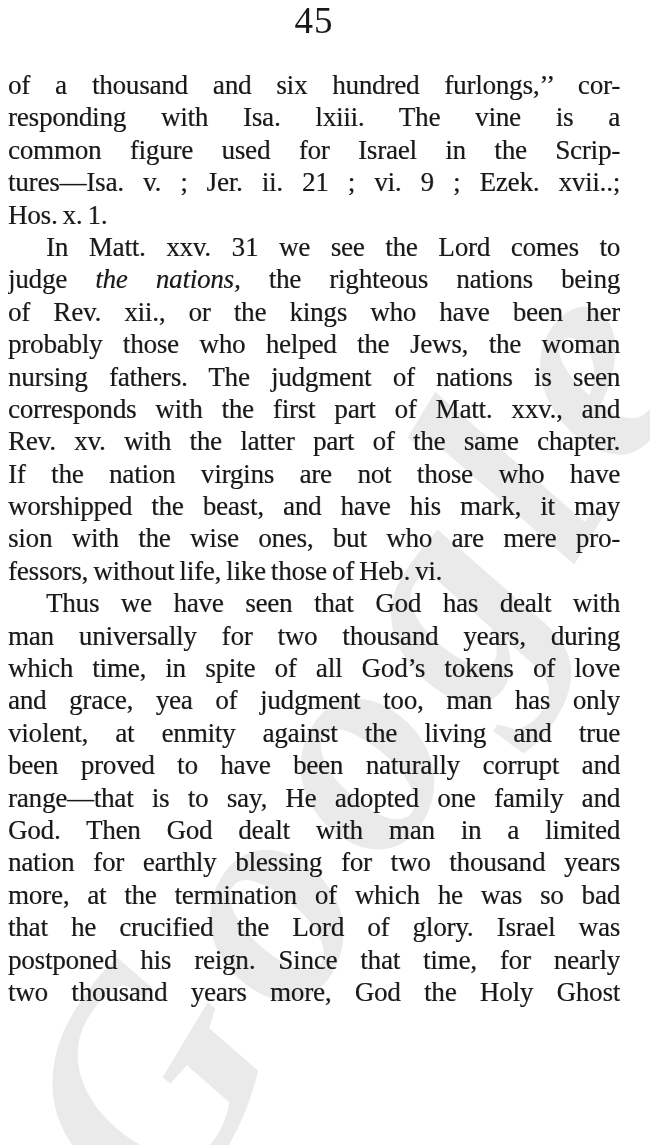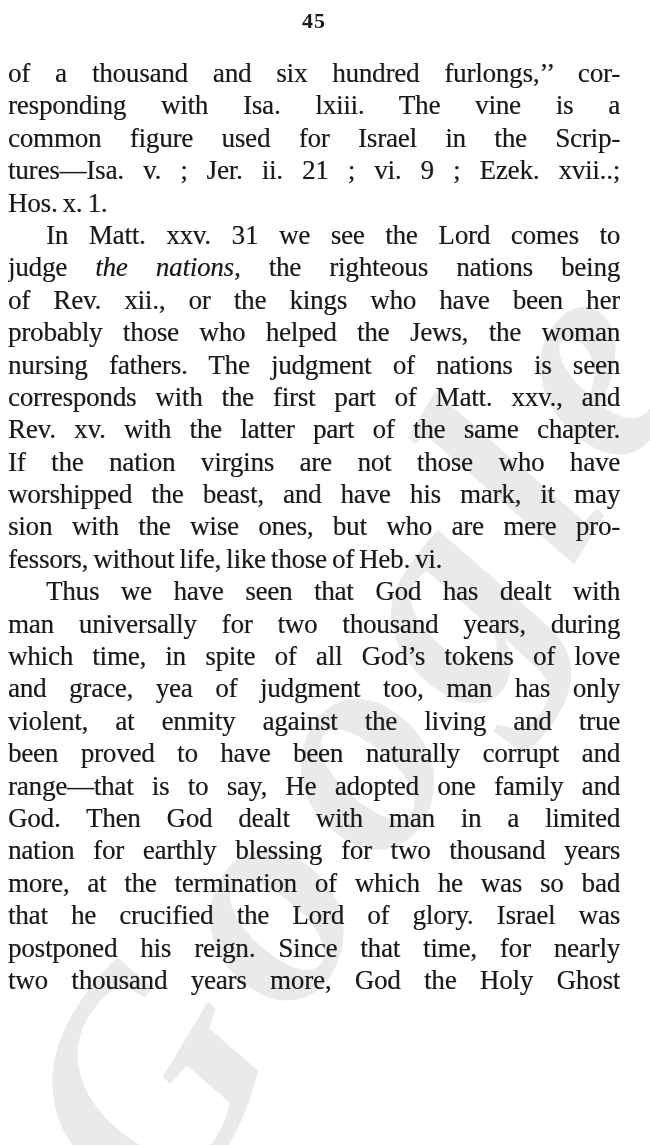--- a/index.html
+++ b/index.html
@@ -32,27 +32,27 @@
     user-select: none;
     pointer-events: none;
   }
   .content {
     position: relative;
     z-index: 1;
     padding: 5px 30px 0 8px; 
   }
   .page-number {
     text-align: center;
-    font-weight: bold;
-    font-size: 22px;
+    font-weight: normal;
+    font-size: 37px;
     line-height: 32px;
     letter-spacing: 1px;
   }
   .text-block {
-    margin-top: 20px;
+    margin-top: 32px;
   }
   .line {
     font-size: 27px;
     line-height: 32.4px;
     height: 32.4px;
     overflow: hidden;
     text-align: justify;
     text-align-last: justify;
     -moz-text-align-last: justify;
     word-spacing: -1.5px;

